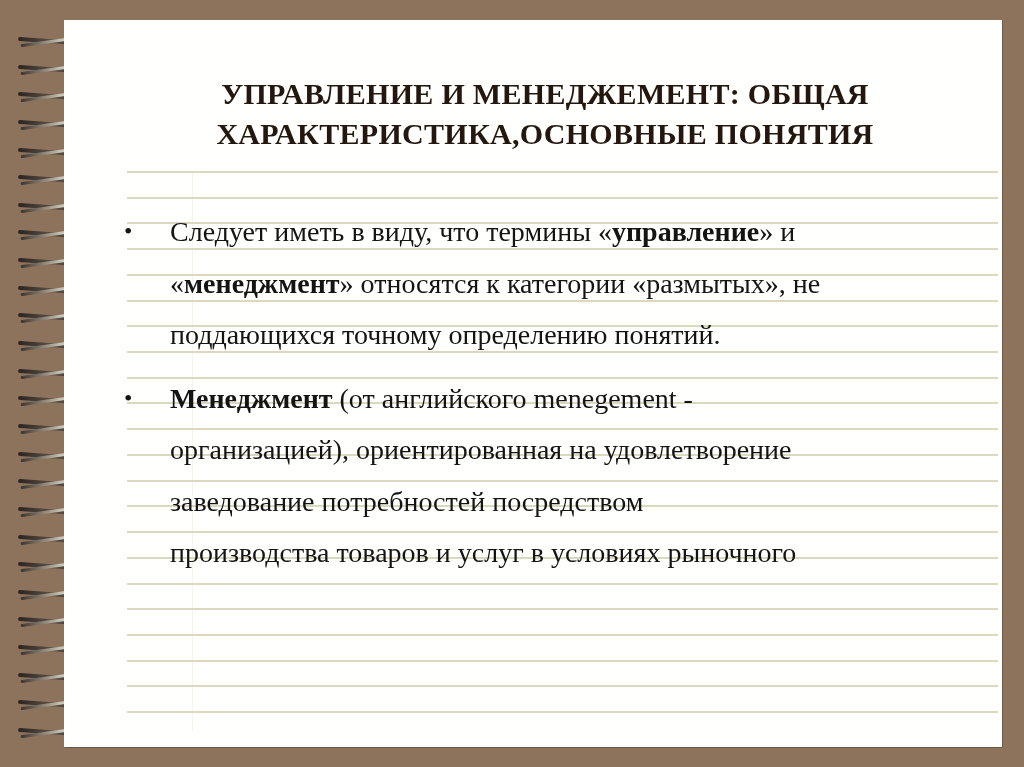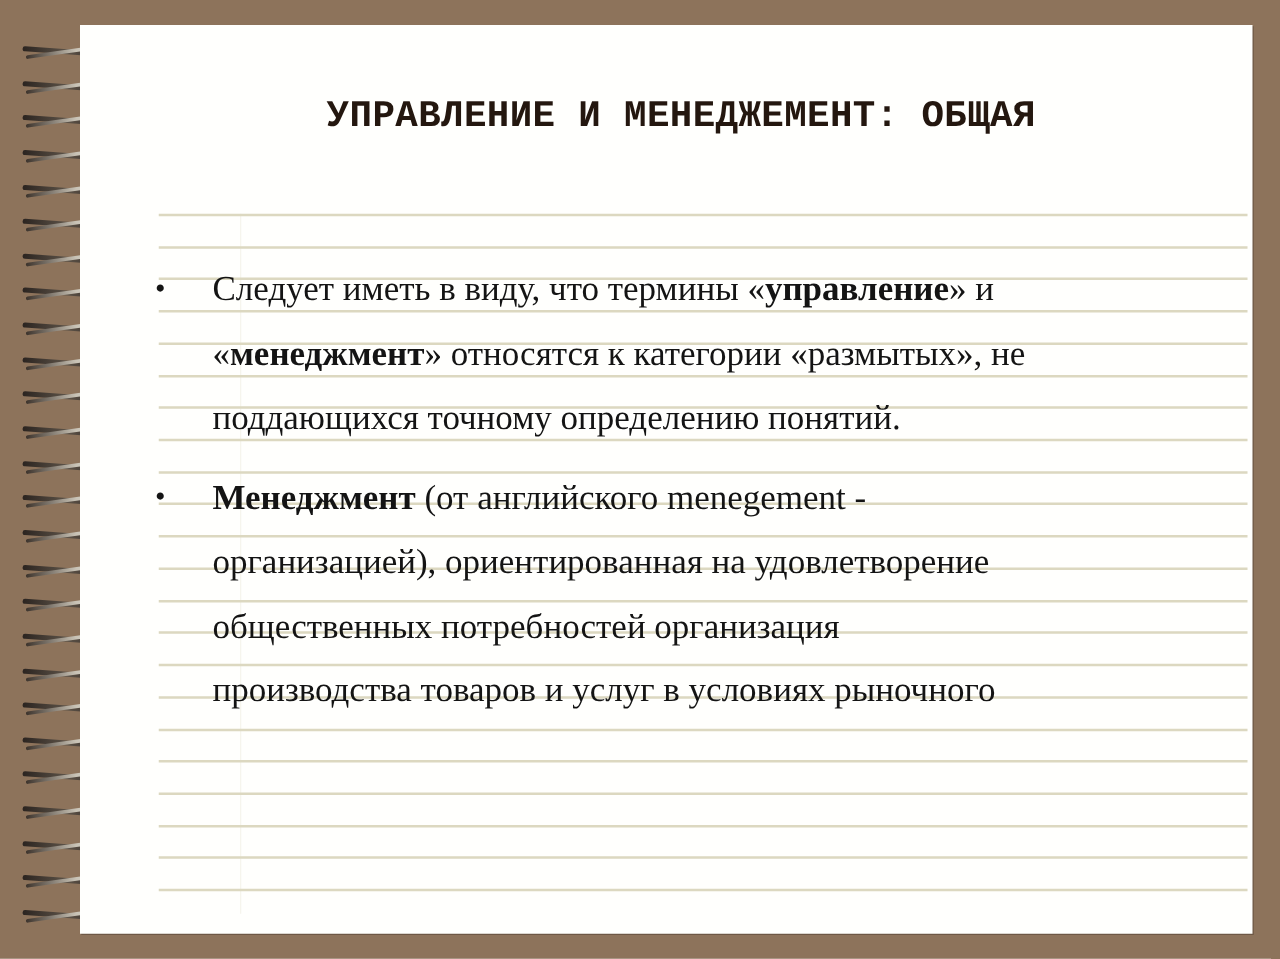--- a/index.html
+++ b/index.html
@@ -45,21 +45,21 @@
     background: radial-gradient(ellipse at 55% 45%, #2f2a22 0%, #4a4436 45%, #8a8676 75%, #d8d6cc 100%);
   }
   .title {
     position: absolute; left: 130px; width: 830px; top: 74px;
     text-align: center;
     color: #24170f;
     font-weight: bold;
     font-size: 30px; line-height: 40px;
     letter-spacing: 0.3px;
   }
-  .title div { white-space: nowrap; font-family: Liberation Mono, monospace; }
+  .title div { white-space: nowrap; }
   .bullets {
     position: absolute; left: 124px; top: 206px; width: 850px;
     color: #141414;
     font-size: 28px; line-height: 51.5px;
   }
   .bullet { position: relative; padding-left: 46px; }
   .bullet + .bullet { margin-top: 12px; }
   .bullet .dot {
     position: absolute; left: 0; top: 0;
     font-size: 24px;
@@ -226,33 +226,34 @@
       <div class="rule" style="top: 437.24px;"></div>
       <div class="rule" style="top: 462.96px;"></div>
       <div class="rule" style="top: 488.68px;"></div>
       <div class="rule" style="top: 514.4px;"></div>
       <div class="rule" style="top: 540.12px;"></div>
     </div>
 </div>
 
 <div class="title">
   <div>УПРАВЛЕНИЕ И МЕНЕДЖЕМЕНТ: ОБЩАЯ</div>
+  <div>ХАРАКТЕРИСТИКА,ОСНОВНЫЕ ПОНЯТИЯ</div>
 </div>
 
 <div class="bullets" id="bullets">
   <div class="bullet">
     <span class="dot">•</span>
     <div class="lines">
         <span class="line"><span>Следует иметь в виду, что термины «</span><span class="b">управление</span><span>» и</span></span>
         <span class="line"><span>«</span><span class="b">менеджмент</span><span>» относятся к категории «размытых», не</span></span>
         <span class="line"><span>поддающихся точному определению понятий.</span></span>
       </div>
   </div>
   <div class="bullet">
     <span class="dot">•</span>
     <div class="lines">
         <span class="line"><span class="b">Менеджмент</span><span> (от английского menegement -</span></span>
         <span class="line"><span>организацией), ориентированная на удовлетворение</span></span>
-        <span class="line"><span>общественных потребностей организация</span></span>
+        <span class="line"><span>заведование потребностей посредством</span></span>
         <span class="line"><span>производства товаров и услуг в условиях рыночного</span></span>
       </div>
   </div>
 </div>
 
 </body></html>

